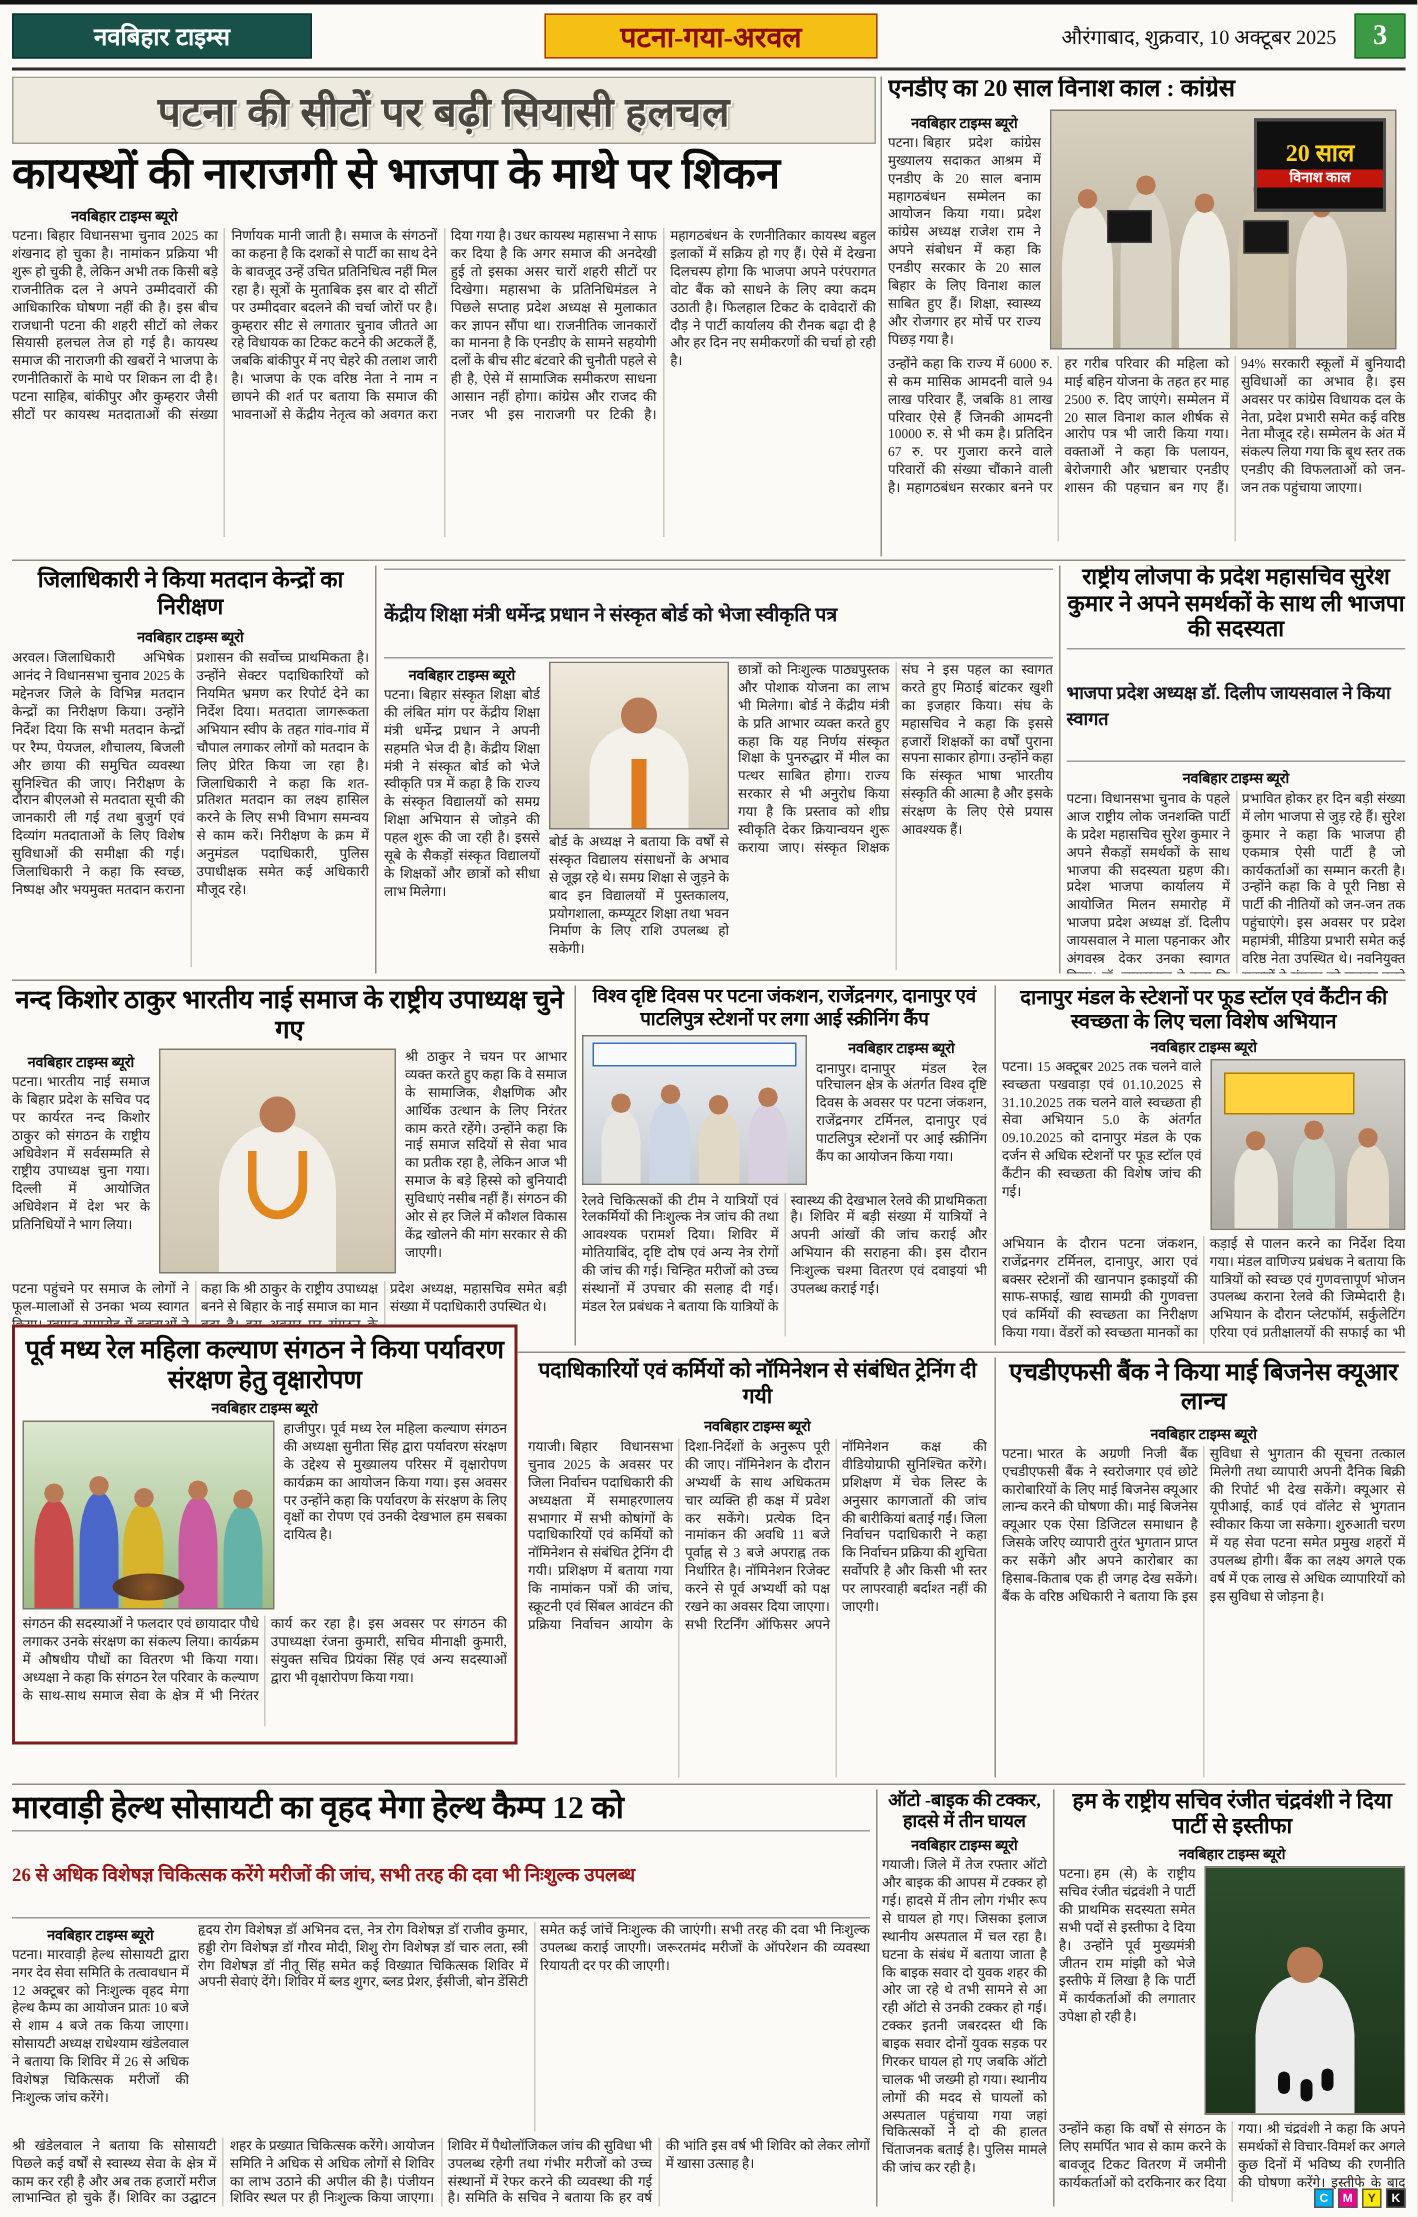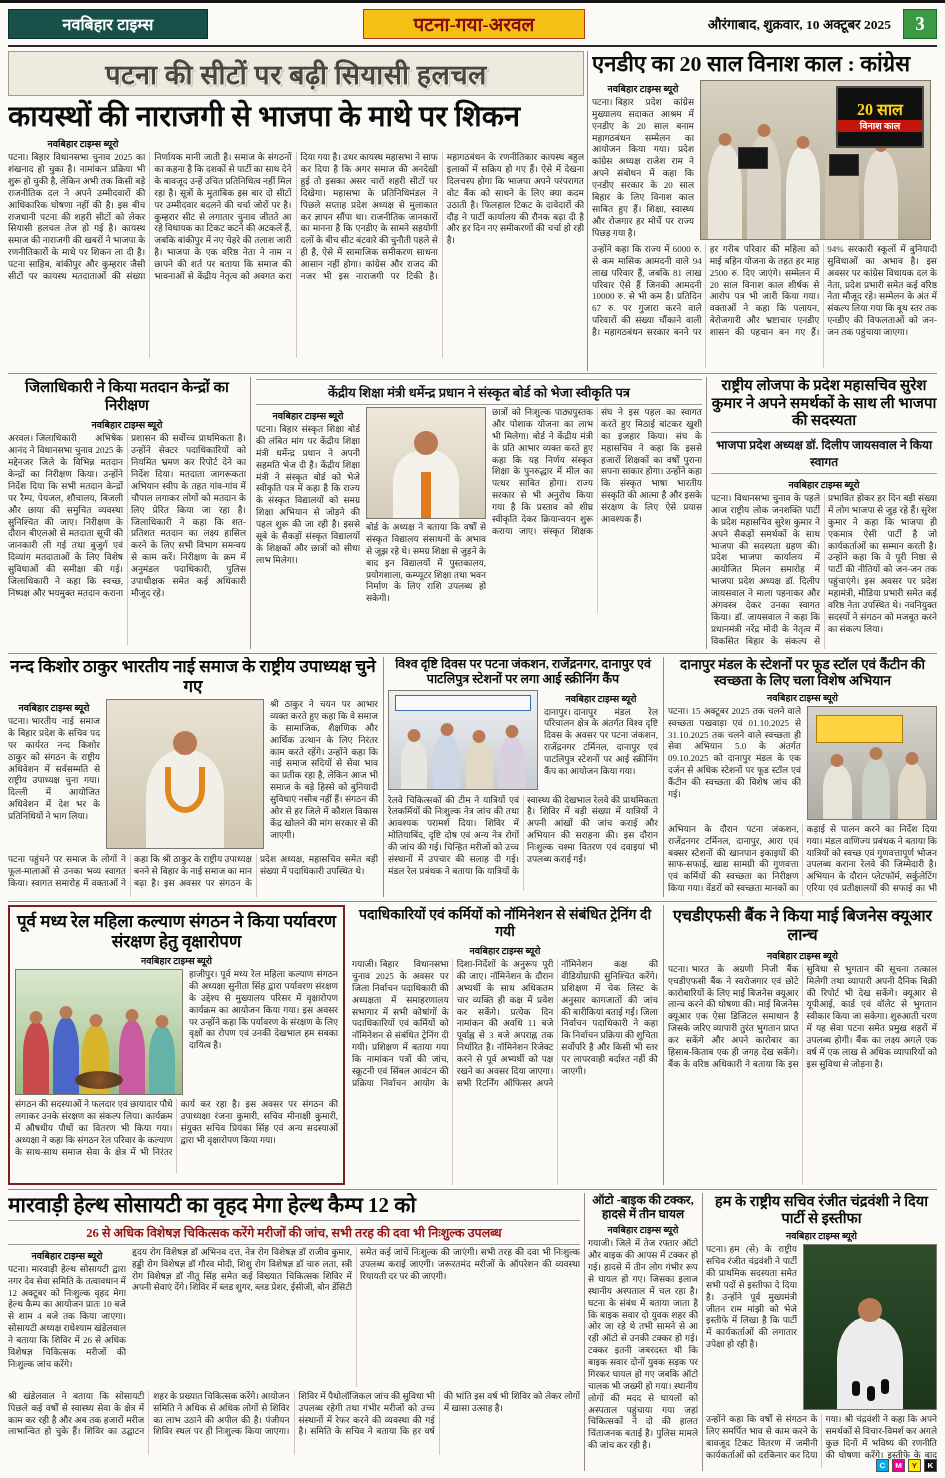--- a/index.html
+++ b/index.html
@@ -10,27 +10,27 @@
 .center{text-align:center}
 .byline{font-size:9.5px;font-weight:700;text-align:center;padding:2px 0;color:#101010}
 .body-text{font-size:9px;line-height:1.32;text-align:justify;color:#222;overflow:hidden}
 .dl{font-weight:400;margin-right:3px}
 .cols2{column-count:2;column-gap:8px;column-rule:1px solid #cdc8bb}
 .cols3{column-count:3;column-gap:8px;column-rule:1px solid #cdc8bb}
 .cols4{column-count:4;column-gap:9px;column-rule:1px solid #cdc8bb}
 .row{display:flex;gap:6px}
 .col{overflow:hidden}
 .flex1{flex:1;min-width:0}
-.subhead{font-weight:700;text-align:center;font-size:13px;padding:3px 0;margin:2px 0;border-top:1px solid #9a9a9a;border-bottom:1px solid #9a9a9a;color:#15151d}
+.subhead{font-weight:700;font-size:13px;padding:20px 0;margin:2px 0;border-top:1px solid #9a9a9a;border-bottom:1px solid #9a9a9a;color:#15151d}
 .subhead.red{color:#9d1414;font-size:12.5px}
 .subhead.sm{font-size:12px}
 .masthead{position:absolute;left:8px;top:6px;width:929px;height:34px}
 .mh-name{position:absolute;left:0;top:0;width:200px;height:30px;background:#17514a;color:#fff;font-family:"Liberation Sans",sans-serif;font-weight:700;font-size:16px;display:flex;align-items:center;justify-content:center;border:1px solid #0c332e}
 .mh-edition{position:absolute;left:355px;top:0;width:222px;height:30px;background:#f5c014;color:#8a0d0d;font-weight:700;font-size:19px;display:flex;align-items:center;justify-content:center;border:1px solid #a93c12}
-.mh-date{position:absolute;right:46px;top:0;height:30px;display:flex;align-items:center;font-weight:700;font-size:13.5px;color:#0d0d0d}
+.mh-date{position:absolute;right:46px;top:0;height:30px;display:flex;align-items:center;font-weight:400;font-size:13.5px;color:#0d0d0d}
 .mh-page{position:absolute;right:0;top:0;width:34px;height:30px;background:#3d9a44;color:#fff;font-weight:700;font-size:19px;display:flex;align-items:center;justify-content:center;border:1px solid #1d6b24}
 .rule{position:absolute;background:#928d81}
 .rule.h{height:1px}
 .rule.h2{height:2px;background:#2b2b2b}
 .rule.v{width:1px}
 .kicker{border:1px solid #a59d8c;background:#efeadf;text-align:center;padding:3px 0;margin-bottom:3px;overflow:hidden}
 .kicker span{font-size:27px;font-weight:700;color:#4a463e;letter-spacing:.5px;text-shadow:1px 1px 0 #fff,2px 2px 1px #b9b2a2;white-space:nowrap}
 .lead-hl{font-size:29px;white-space:nowrap;margin:2px 0;overflow:hidden}
 .photo{position:relative;overflow:hidden;border:1px solid #7e786c;flex:none}
 .fig{position:absolute;bottom:0;border-radius:45% 45% 0 0}
@@ -55,21 +55,21 @@
 .pm-k{background:#141414;color:#fff}
 
 .art-lead{left:8px;top:48px;width:576px;height:320px}
 .art-congress{left:592px;top:48px;width:345px;height:320px}
 .art-dm{left:8px;top:374px;width:238px;height:272px}
 .art-sanskrit{left:256px;top:374px;width:446px;height:272px}
 .art-rljp{left:711px;top:374px;width:226px;height:272px}
 .art-nai{left:8px;top:654px;width:370px;height:240px}
 .art-eye{left:388px;top:654px;width:270px;height:240px}
 .art-danapur{left:668px;top:654px;width:269px;height:240px}
-.art-tree{left:8px;top:902px;width:337px;height:280px;border:2px solid #7a1f1f;padding:5px;background:#fbfaf6}
+.art-tree{left:8px;top:880px;width:337px;height:280px;border:2px solid #7a1f1f;padding:5px;background:#fbfaf6}
 .art-nomin{left:352px;top:902px;width:306px;height:280px}
 .art-hdfc{left:668px;top:902px;width:269px;height:280px}
 .art-marwari{left:8px;top:1190px;width:572px;height:278px}
 .art-auto{left:588px;top:1190px;width:110px;height:278px}
 .art-ham{left:706px;top:1190px;width:231px;height:278px}
 </style>
 </head>
 <body>
 
 <div class="page">
@@ -101,21 +101,21 @@
       <span>पटना की सीटों पर बढ़ी सियासी हलचल</span>
     </div>
     <h1 class="hl lead-hl">कायस्थों की नाराजगी से भाजपा के माथे पर शिकन</h1>
     <div class="byline" style="width:150px">नवबिहार टाइम्स ब्यूरो</div>
     <div class="body-text cols4" style="height:206px">
       <b class="dl">पटना।</b><span>बिहार विधानसभा चुनाव 2025 का शंखनाद हो चुका है। नामांकन प्रक्रिया भी शुरू हो चुकी है, लेकिन अभी तक किसी बड़े राजनीतिक दल ने अपने उम्मीदवारों की आधिकारिक घोषणा नहीं की है। इस बीच राजधानी पटना की शहरी सीटों को लेकर सियासी हलचल तेज हो गई है। कायस्थ समाज की नाराजगी की खबरों ने भाजपा के रणनीतिकारों के माथे पर शिकन ला दी है। पटना साहिब, बांकीपुर और कुम्हरार जैसी सीटों पर कायस्थ मतदाताओं की संख्या निर्णायक मानी जाती है। समाज के संगठनों का कहना है कि दशकों से पार्टी का साथ देने के बावजूद उन्हें उचित प्रतिनिधित्व नहीं मिल रहा है। सूत्रों के मुताबिक इस बार दो सीटों पर उम्मीदवार बदलने की चर्चा जोरों पर है। कुम्हरार सीट से लगातार चुनाव जीतते आ रहे विधायक का टिकट कटने की अटकलें हैं, जबकि बांकीपुर में नए चेहरे की तलाश जारी है। भाजपा के एक वरिष्ठ नेता ने नाम न छापने की शर्त पर बताया कि समाज की भावनाओं से केंद्रीय नेतृत्व को अवगत करा दिया गया है। उधर कायस्थ महासभा ने साफ कर दिया है कि अगर समाज की अनदेखी हुई तो इसका असर चारों शहरी सीटों पर दिखेगा। महासभा के प्रतिनिधिमंडल ने पिछले सप्ताह प्रदेश अध्यक्ष से मुलाकात कर ज्ञापन सौंपा था। राजनीतिक जानकारों का मानना है कि एनडीए के सामने सहयोगी दलों के बीच सीट बंटवारे की चुनौती पहले से ही है, ऐसे में सामाजिक समीकरण साधना आसान नहीं होगा। कांग्रेस और राजद की नजर भी इस नाराजगी पर टिकी है। महागठबंधन के रणनीतिकार कायस्थ बहुल इलाकों में सक्रिय हो गए हैं। ऐसे में देखना दिलचस्प होगा कि भाजपा अपने परंपरागत वोट बैंक को साधने के लिए क्या कदम उठाती है। फिलहाल टिकट के दावेदारों की दौड़ ने पार्टी कार्यालय की रौनक बढ़ा दी है और हर दिन नए समीकरणों की चर्चा हो रही है।</span>
     </div>
   </section>
 
   <section class="art art-congress">
-    <h2 class="hl" style="font-size:22px">एनडीए का 20 साल विनाश काल : कांग्रेस</h2>
+    <h2 class="hl" style="font-size:16px">एनडीए का 20 साल विनाश काल : कांग्रेस</h2>
     <div class="row" style="margin-top:3px">
       <div class="col" style="width:102px">
         <div class="byline">नवबिहार टाइम्स ब्यूरो</div>
         <div class="body-text" style="height:142px">
           <b class="dl">पटना।</b><span>बिहार प्रदेश कांग्रेस मुख्यालय सदाकत आश्रम में एनडीए के 20 साल बनाम महागठबंधन सम्मेलन का आयोजन किया गया। प्रदेश कांग्रेस अध्यक्ष राजेश राम ने अपने संबोधन में कहा कि एनडीए सरकार के 20 साल बिहार के लिए विनाश काल साबित हुए हैं। शिक्षा, स्वास्थ्य और रोजगार हर मोर्चे पर राज्य पिछड़ गया है।</span>
         </div>
       </div>
       <div class="photo" style="width:231px;height:160px;background:linear-gradient(180deg,#d8d1c0,#b7ae99)">
         <div class="fig" style="left:3%;width:15%;height:60%;background:#e9e5da"></div>
         <div class="fig" style="left:20%;width:15%;height:66%;background:#d9d3c6"></div>

